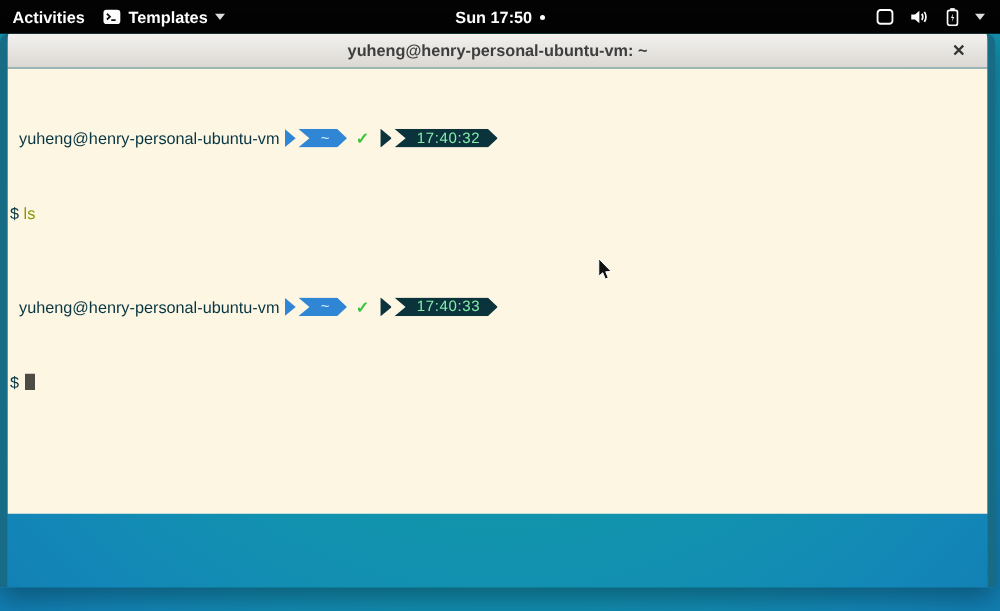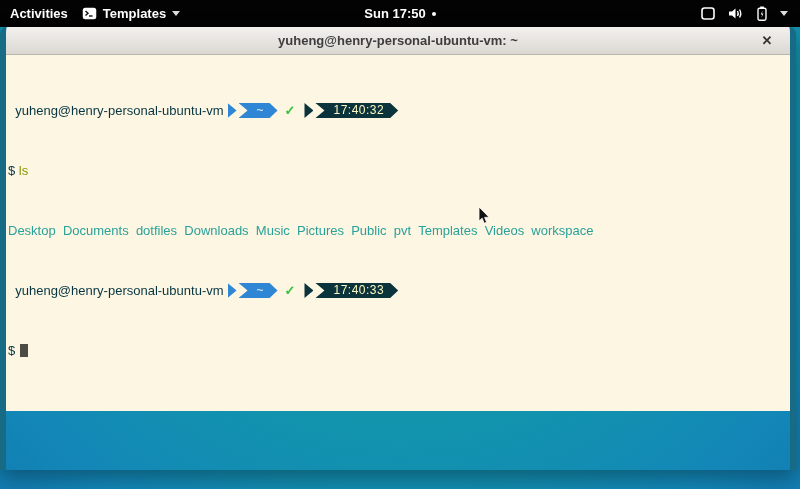--- a/index.html
+++ b/index.html
@@ -62,21 +62,21 @@
   .pl-arrow {
     width:9px; height:15px; margin-left:4px;
     clip-path:polygon(0 0, 100% 50%, 0 100%);
   }
   .pl-body {
     height:15px; line-height:15px; margin-left:2px;
     padding:0 14px 0 18px; font-size:12px;
     clip-path:polygon(0 0, calc(100% - 8px) 0, 100% 50%, calc(100% - 8px) 100%, 0 100%, 9px 50%);
   }
   .pl-blue  { background:var(--seg-blue, #2e86d4); color:#d9eefa; }
-  .pl-dark  { background:var(--seg-dark, #0a333c); color:#fef9c3; letter-spacing:0.5px; }
+  .pl-dark  { background:var(--seg-dark, #0a333c); color:#86efac; letter-spacing:0.5px; }
   .pl-check { color:#35c43b; font-weight:700; margin:0 5px 0 7px; }
   .cursor-block {
     display:inline-block; width:8px; height:13px; background:#4c4c45;
     vertical-align:middle; margin-left:1px;
   }
 
   
   .mouse { position:absolute; left:478px; top:207px; }
 </style>
 </head>
@@ -146,21 +146,20 @@
         <span class="pl-check">✓</span>
         <span class="pl-arrow pl-dark"></span>
         <span class="pl-body pl-dark">17:40:32</span>
       </div>
       
       <div class="tline">
         <span>$ </span>
         <span class="cmd">ls</span>
       </div>
       
-      <div class="tline dirs">Desktop  Documents  dotfiles  Downloads  Music  Pictures  Public  pvt  Templates  Videos  workspace</div>
       
       <div class="tline">
         <span>  yuheng@henry-personal-ubuntu-vm</span>
         <span class="pl-arrow pl-blue"></span>
         <span class="pl-body pl-blue">~</span>
         <span class="pl-check">✓</span>
         <span class="pl-arrow pl-dark"></span>
         <span class="pl-body pl-dark">17:40:33</span>
       </div>
       

